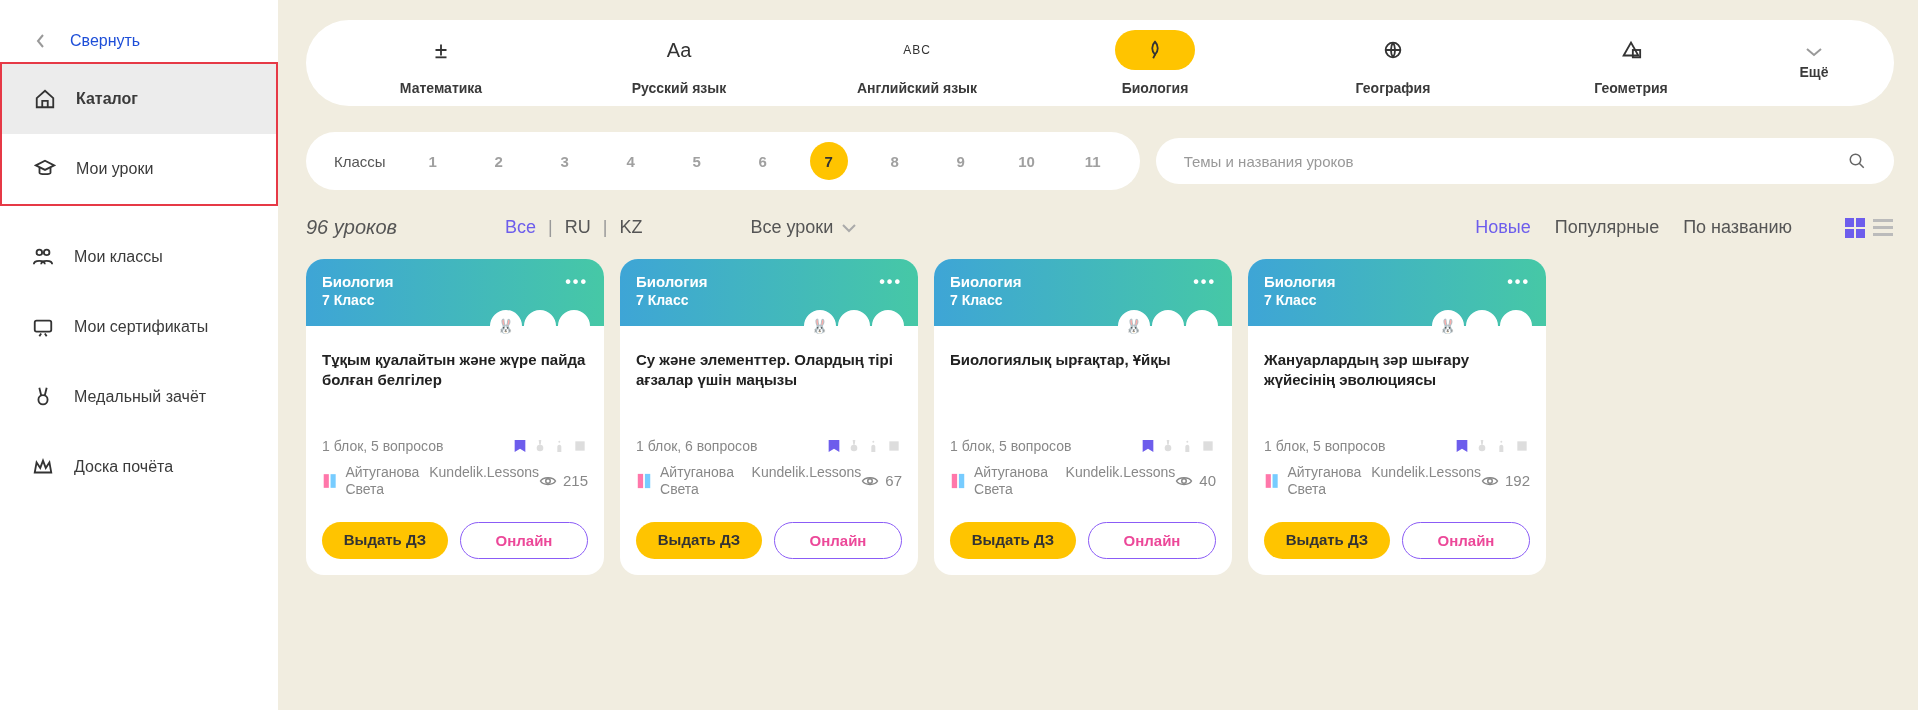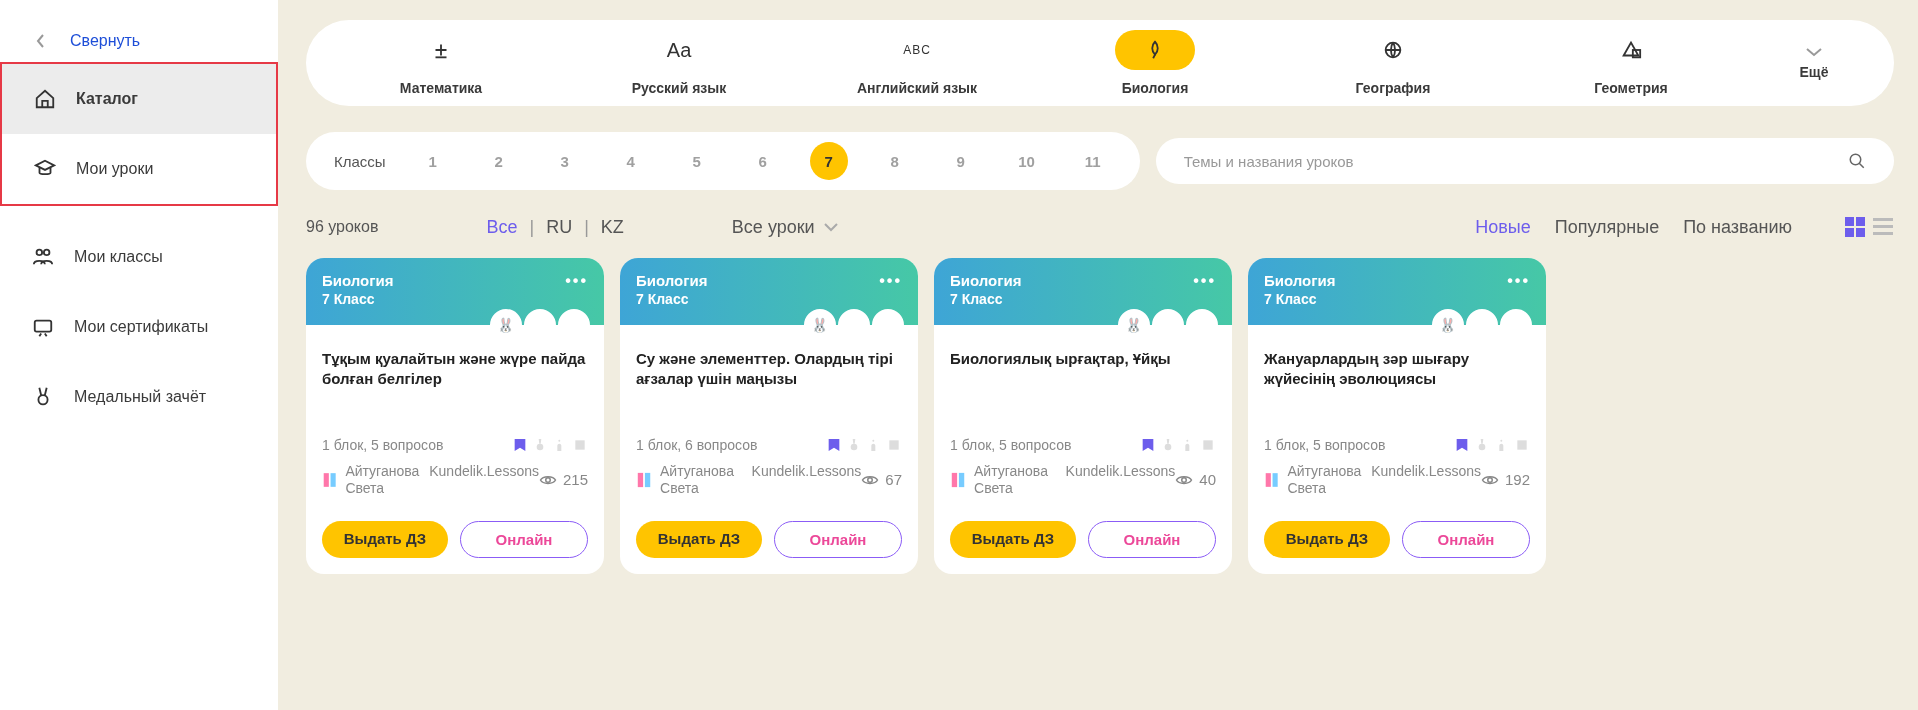--- a/index.html
+++ b/index.html
@@ -25,21 +25,21 @@
 .filter-row { display:flex; gap:16px; margin-top:26px; margin-right:24px; align-items:center; }
 .classes-bar { display:flex; align-items:center; background:#ffffff; border-radius:999px; padding:10px 28px; gap:28px; flex:0 0 auto; }
 .classes-label { font-size:15px; color:#555; }
 .class-btn { width:38px; height:38px; border-radius:50%; display:flex; align-items:center; justify-content:center; color:#a0a0a0; font-size:15px; cursor:pointer; font-weight:600; }
 .class-btn.active { background:#ffc400; color:#333; }
 .search-bar { flex:1; display:flex; align-items:center; background:#ffffff; border-radius:999px; padding:14px 28px; }
 .search-bar input { border:none; outline:none; flex:1; font-size:15px; color:#333; }
 .search-bar input::placeholder { color:#999; }
 .search-icon { color:#666; }
 .secondary-row { display:flex; align-items:center; margin-top:26px; gap:28px; margin-right:24px; }
-.lesson-count { font-size:16px; color:#555; }
+.lesson-count { font-size:20px; color:#555;font-style:italic; }
 .lang-filter { display:flex; gap:12px; font-size:18px; color:#555; }
 .lang-filter .sel { color:#6d5dec; }
 .lang-filter .sep { color:#999; }
 .dropdown { display:flex; align-items:center; gap:8px; font-size:18px; color:#555; cursor:pointer; margin-left:80px; }
 .dropdown .chev { color:#aaa; }
 .spacer { flex:1; }
 .sort { display:flex; gap:24px; font-size:18px; color:#555; }
 .sort .sel { color:#6d5dec; }
 .view-toggle { display:flex; gap:6px; margin-left:24px; }
 .view-btn { width:22px; height:22px; cursor:pointer; }
@@ -129,20 +129,28 @@
     </div>
     <div class="nav-item">
       <span class="icon">
         <svg width="22" height="22" viewBox="0 0 24 24" fill="none" stroke="currentColor" stroke-width="2">
             <circle cx="12" cy="15" r="5"></circle>
             <path d="M8 2 L10 10 M16 2 L14 10"></path>
           </svg>
       </span>
       <span>Медальный зачёт</span>
     </div>
+    <div class="nav-item">
+      <span class="icon">
+        <svg width="22" height="22" viewBox="0 0 24 24" fill="none" stroke="currentColor" stroke-width="2">
+            <path d="M3 18 L5 7 L9 13 L12 5 L15 13 L19 7 L21 18 Z"></path>
+          </svg>
+      </span>
+      <span>Доска почёта</span>
+    </div>
   </div>
 </div>
 
 <div class="main">
 
   <div class="subjects-bar">
     <div class="subject">
       <div class="pill">
         <svg width="22" height="22" viewBox="0 0 24 24" fill="none" stroke="currentColor" stroke-width="2">
             <path d="M6 12 H18 M12 6 V18"></path>

